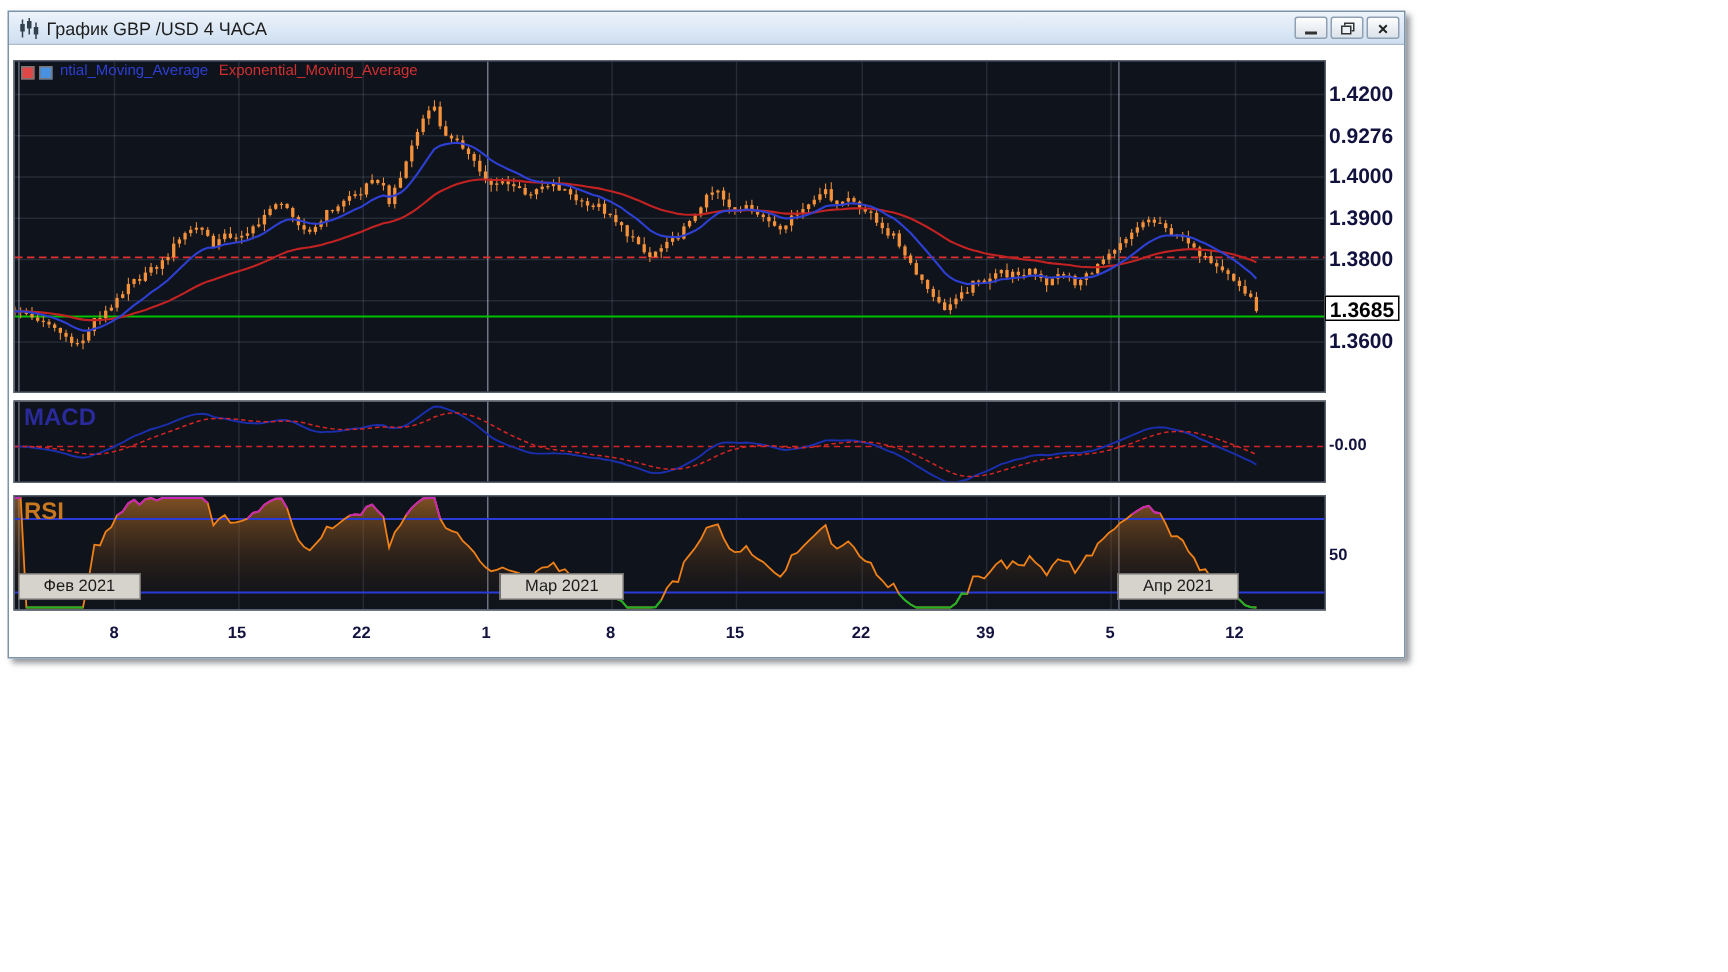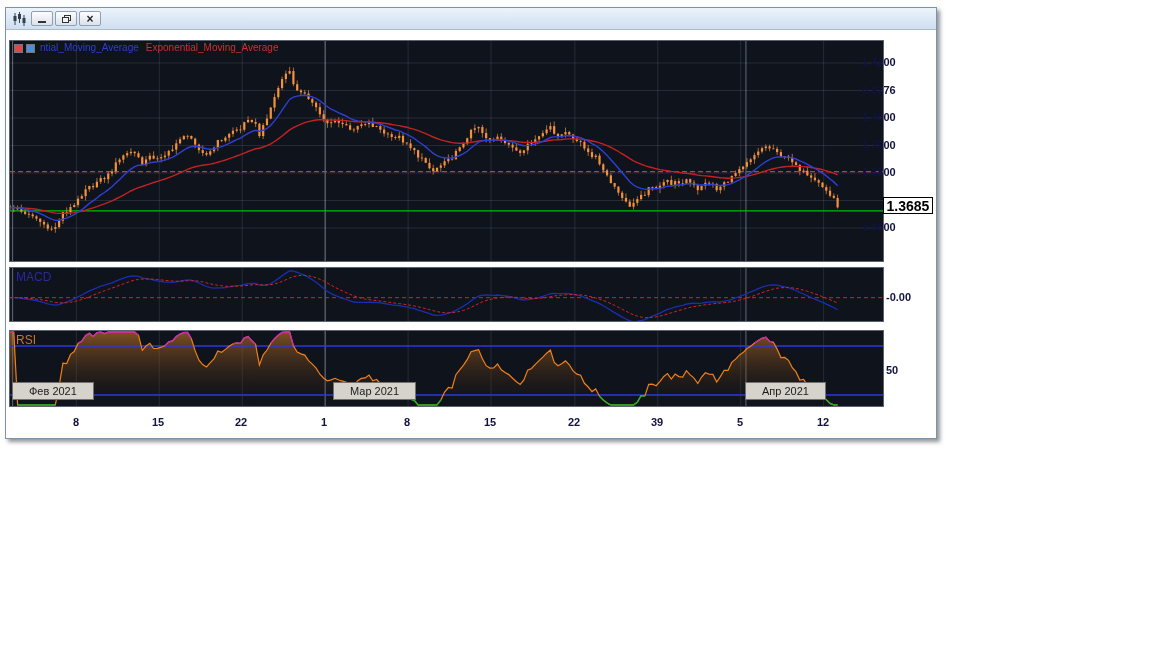--- a/index.html
+++ b/index.html
@@ -19,23 +19,23 @@
   svg.panel{position:absolute;left:3px;display:block;background:#0e131c;border:1px solid #5a6270}
   #svg-main{top:10px}
   #svg-macd{top:237px}
   #svg-rsi{top:300px}
   .legend{position:absolute;left:8px;top:13px;display:flex;align-items:center;font-size:10px;line-height:10px}
   .sq{width:9px;height:9px;border:1px solid #777;margin-right:3px;box-sizing:border-box}
   .sq.red{background:#e04848}
   .sq.blue{background:#4890e0}
   .l-blue{color:#2e3fd4;margin-left:2px}
   .l-red{color:#d03030;margin-left:7px}
-  .plabel{position:absolute;left:856px;font-size:11px;font-weight:600;color:#12123f;line-height:13px}
+  .plabel{position:absolute;left:880px;font-size:14px;font-weight:600;color:#12123f;line-height:13px}
   .pricebox{position:absolute;left:877px;top:167px;width:48px;height:15px;background:#fff;border:1px solid #000;font-size:14px;font-weight:700;color:#000;display:flex;align-items:center;justify-content:center}
-  .panlabel{position:absolute;font-size:12px;font-weight:400}
+  .panlabel{position:absolute;font-size:16px;font-weight:700}
   .macdlabel{left:10px;top:240px;color:#2a2a9a}
   .rsilabel{left:10px;top:303px;color:#c87820}
   .vlabel{position:absolute;left:880px;font-size:11px;font-weight:600;color:#12123f}
   .monthbox{position:absolute;top:352px;height:16px;line-height:16px;background:#d6d3cc;border:1px solid #72716d;color:#1b1b1b;font-size:11px;padding:0 16px;white-space:nowrap}
   .xtick{position:absolute;top:386px;width:30px;text-align:center;font-size:11px;font-weight:600;color:#12123f}
 </style>
 </head>
 <body>
 
 <div class="win">
@@ -43,20 +43,21 @@
     <span class="ticon">
       <svg width="16" height="16" viewBox="0 0 16 16">
         <line x1="4" y1="2" x2="4" y2="14" stroke="#33404e" stroke-width="1"></line>
         <rect x="2.5" y="5" width="3" height="5" fill="#33404e"></rect>
         <line x1="8.5" y1="1" x2="8.5" y2="12" stroke="#33404e" stroke-width="1"></line>
         <rect x="7" y="3" width="3" height="5" fill="#33404e"></rect>
         <line x1="13" y1="4" x2="13" y2="15" stroke="#33404e" stroke-width="1"></line>
         <rect x="11.5" y="7" width="3" height="5" fill="#33404e"></rect>
       </svg>
     </span>
+    <span class="ttext">График GBP /USD  4 ЧАСА</span>
     <span class="wbtns">
       <span class="wbtn">
           <span class="glyph-min"></span>
         </span>
       <span class="wbtn">
           <span class="glyph-restore"></span>
         </span>
       <span class="wbtn">
           <span class="glyph-close">×</span>
         </span>

